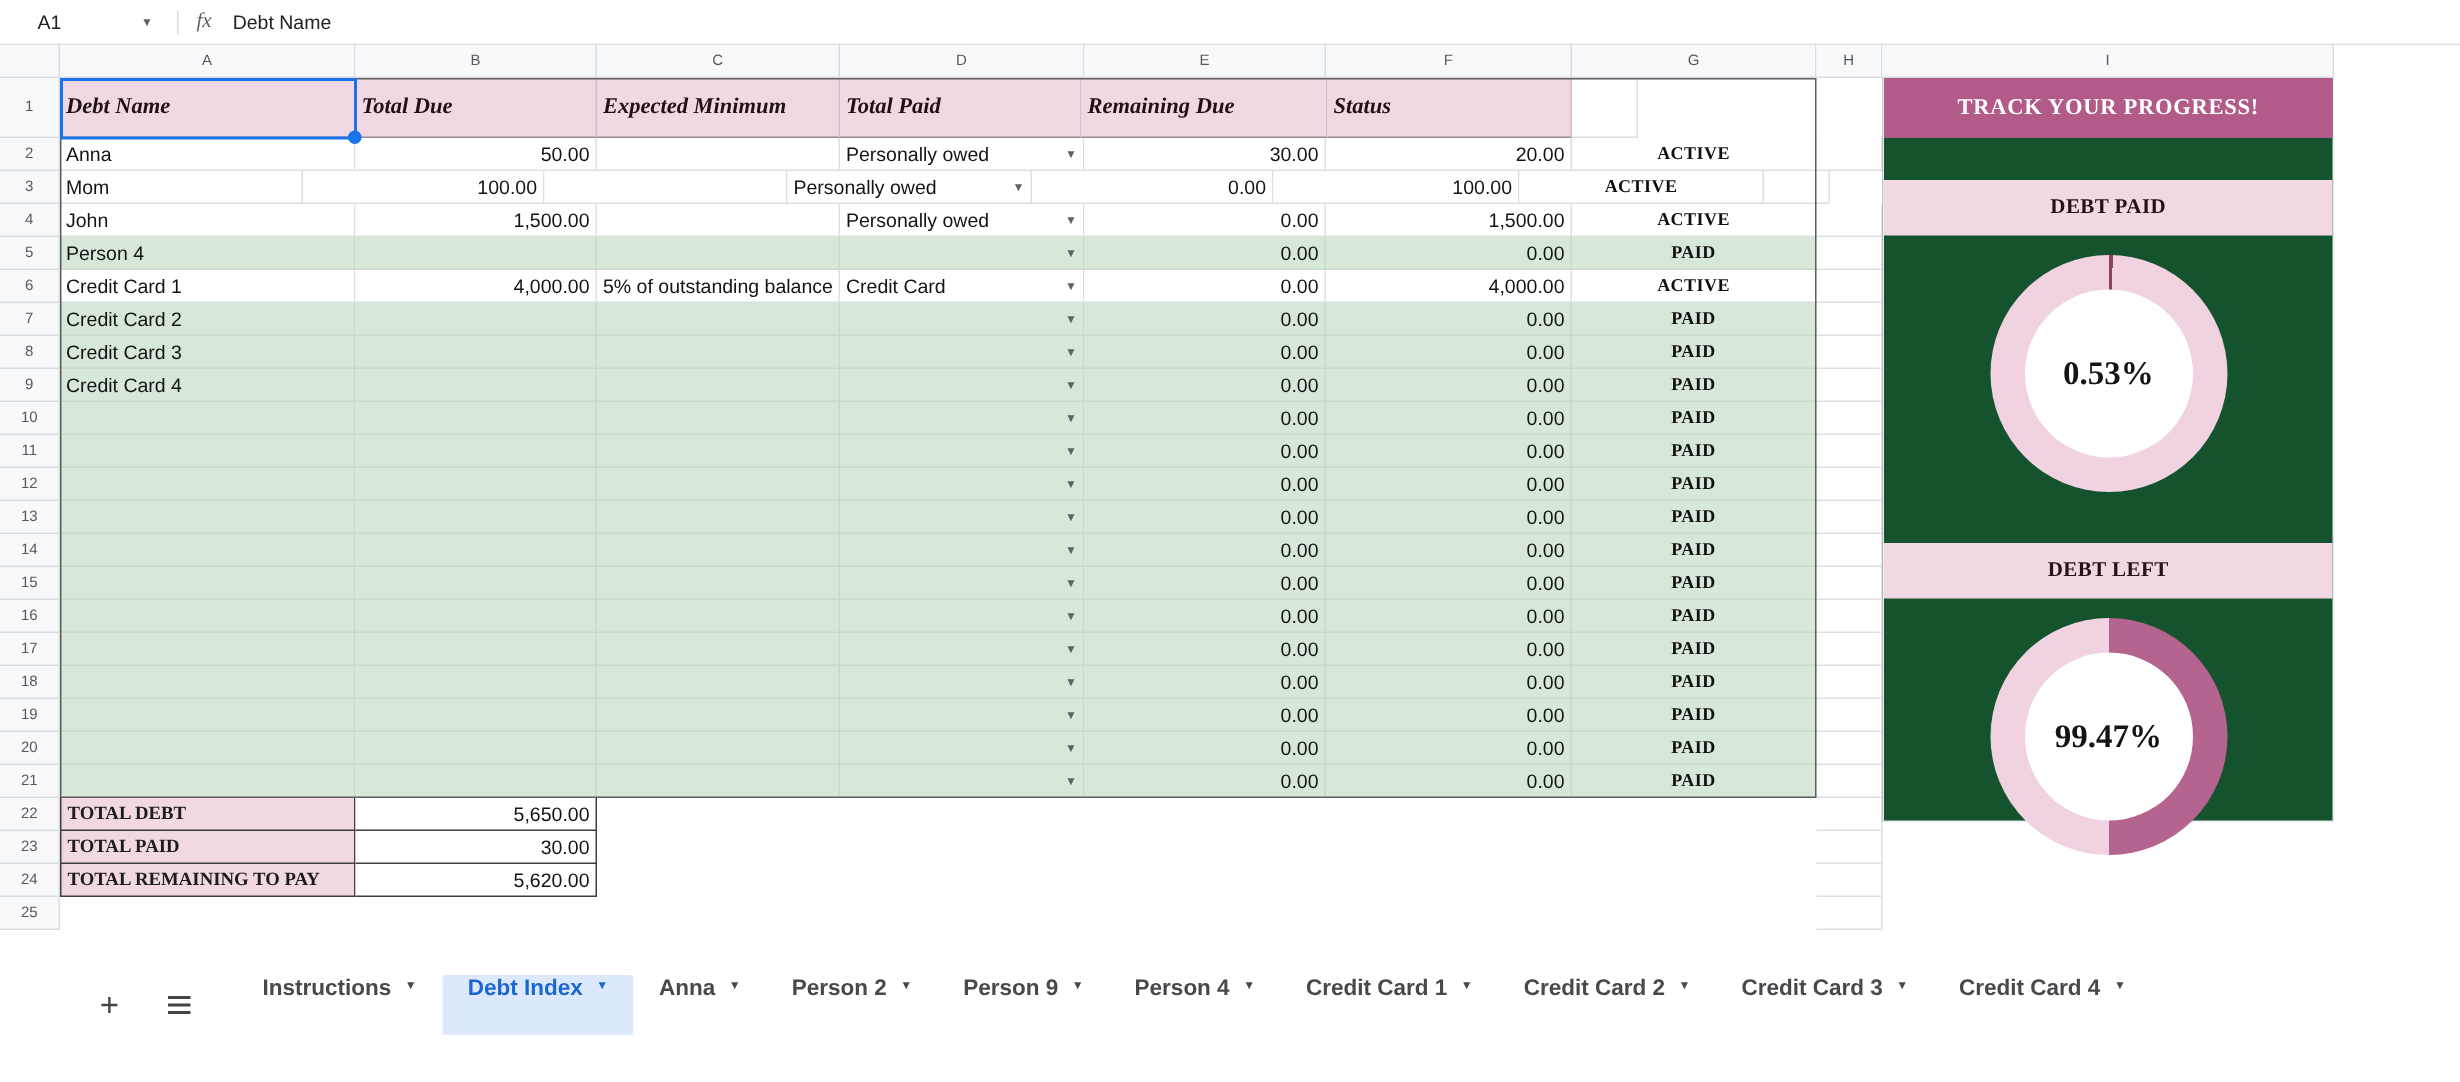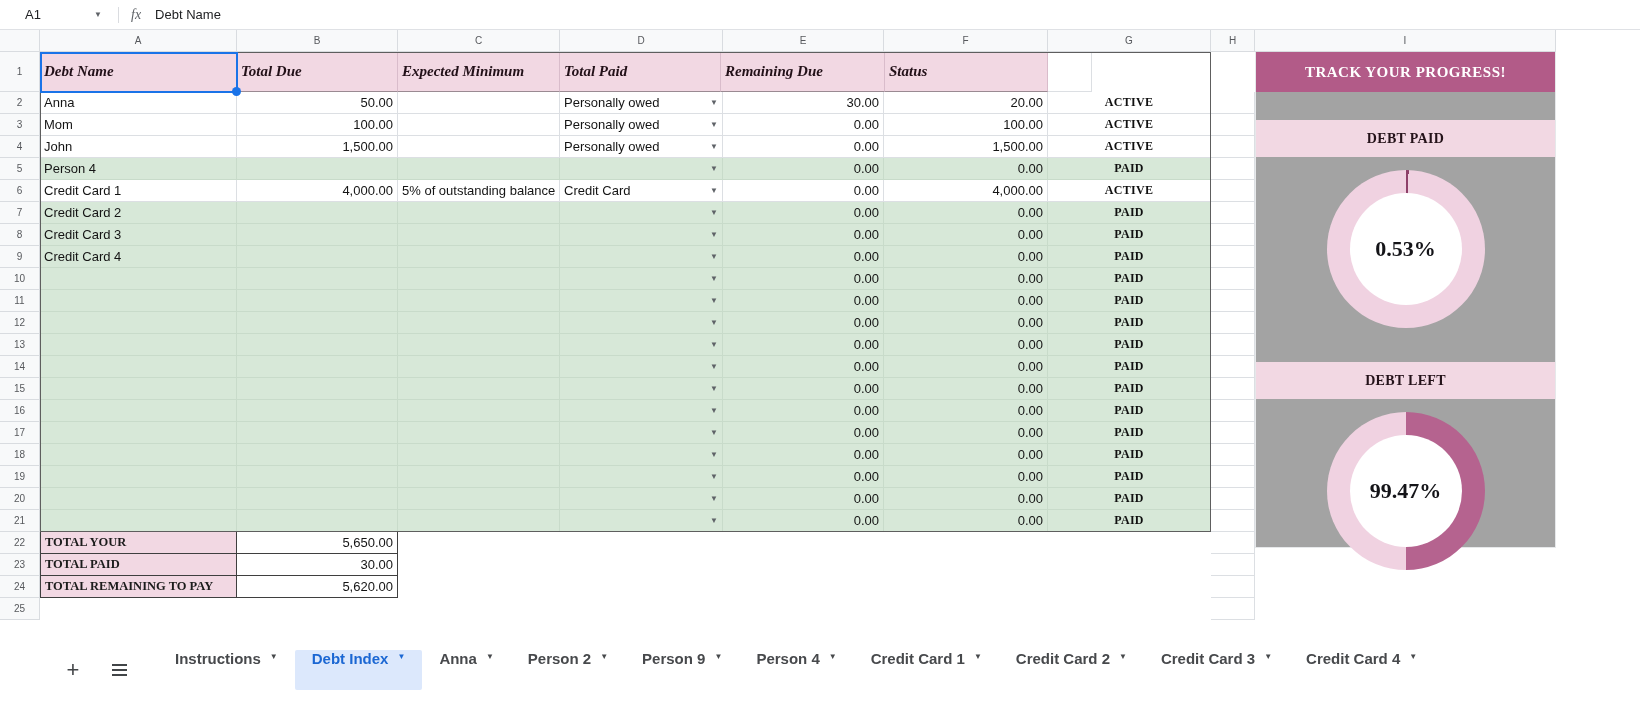--- a/index.html
+++ b/index.html
@@ -34,21 +34,21 @@
   .status-text{font-family:"Liberation Serif",serif;font-weight:700;font-size:12px;color:#101010;letter-spacing:.3px;}
   .dd-caret{margin-left:auto;font-size:8px;color:#5f6368;padding-left:4px;}
   .cell.total-label{background:var(--header-pink,#f2d8e3);font-family:"Liberation Serif",serif;font-weight:700;font-size:12.5px;color:#1c1c1c;border:1px solid #3f3f3f;border-top:none;}
   .cell.total-value{border:1px solid #3f3f3f;border-top:none;border-left:none;background:#fff;}
   .filler{flex:none;background:#fff;}
   .table-outline{position:absolute;left:40px;top:52px;width:1171px;height:480px;border:1px solid #5e5e5e;pointer-events:none;z-index:4;}
   .selection{position:absolute;left:40px;top:52px;width:198px;height:41px;border:2px solid var(--selection-blue,#1a73e8);pointer-events:none;z-index:5;}
   .selection::after{content:"";position:absolute;right:-5px;bottom:-5px;width:9px;height:9px;border-radius:50%;background:var(--selection-blue,#1a73e8);}
 
   
-  .side-panel{position:absolute;left:1255px;top:52px;width:301px;height:496px;background:#a3a3a3;border:1px solid #e6e8ea;border-top:none;}
+  .side-panel{position:absolute;left:1255px;top:52px;width:301px;height:496px;background:#14532d;border:1px solid #e6e8ea;border-top:none;}
   .banner{position:absolute;top:0;left:0;width:100%;height:40px;background:var(--accent-dark-pink,#b25b88);color:#fff;display:flex;align-items:center;justify-content:center;font-family:"Liberation Serif",serif;font-weight:700;font-size:15px;letter-spacing:.5px;}
   .section-header{position:absolute;left:0;width:100%;height:37px;background:var(--header-pink,#f2d8e3);display:flex;align-items:center;justify-content:center;font-family:"Liberation Serif",serif;font-weight:700;font-size:14px;color:#241219;letter-spacing:.3px;}
   #debt-paid-header{top:68px;}
   #debt-left-header{top:310px;}
   .donut{position:absolute;left:50%;transform:translateX(-50%);width:158px;height:158px;border-radius:50%;background:var(--donut-track-pink,#f0d2e1);}
   #donut-0{top:118px;}
   #donut-1{top:360px;}
   .donut .hole{position:absolute;inset:23px;background:#fff;border-radius:50%;display:flex;align-items:center;justify-content:center;}
   .donut .hole span{font-family:"Liberation Serif",serif;font-weight:700;font-size:22px;color:#141418;}
 
@@ -120,21 +120,21 @@
       <div class="cell r" style="width: 164px;">
         <span>20.00</span>
       </div>
       <div class="cell c" style="width: 163px;">
         <span class="status-text">ACTIVE</span>
       </div>
       <div class="cell hfill" style="width: 44px;"></div>
     </div>
     <div class="sheet-row">
       <div class="gutter-cell">3</div>
-      <div class="cell l" style="width: 197px;">
+      <div class="cell l" style="width: 162px;">
         <span>Mom</span>
       </div>
       <div class="cell r" style="width: 161px;">
         <span>100.00</span>
       </div>
       <div class="cell l" style="width: 162px;">
         <span></span>
       </div>
       <div class="cell l" style="width: 163px;">
         <span>Personally owed</span>
@@ -614,21 +614,21 @@
       <div class="cell r" style="width: 164px;">
         <span>0.00</span>
       </div>
       <div class="cell c" style="width: 163px;">
         <span class="status-text">PAID</span>
       </div>
       <div class="cell hfill" style="width: 44px;"></div>
     </div>
     <div class="sheet-row">
       <div class="gutter-cell">22</div>
-      <div class="cell total-label l" style="width: 197px;">TOTAL YOUR</div>
+      <div class="cell total-label l" style="width: 197px;">TOTAL DEBT</div>
       <div class="cell total-value r" style="width: 161px;">5,650.00</div>
       <div class="filler" style="width: 813px;"></div>
       <div class="cell hfill" style="width: 44px;"></div>
     </div>
     <div class="sheet-row">
       <div class="gutter-cell">23</div>
       <div class="cell total-label l" style="width: 197px;">TOTAL PAID</div>
       <div class="cell total-value r" style="width: 161px;">30.00</div>
       <div class="filler" style="width: 813px;"></div>
       <div class="cell hfill" style="width: 44px;"></div>

